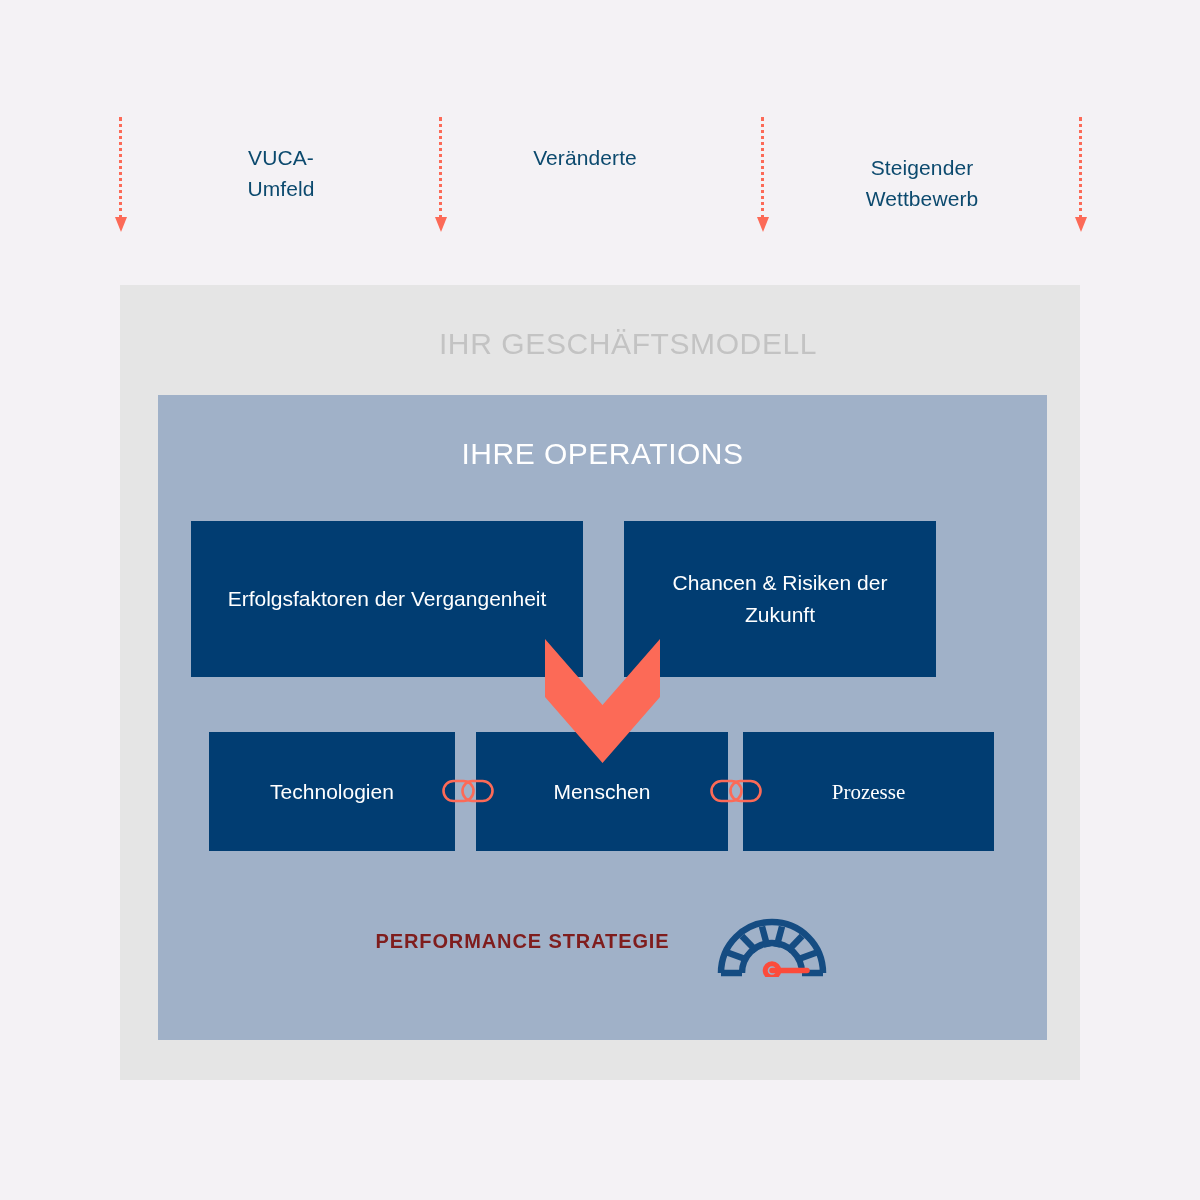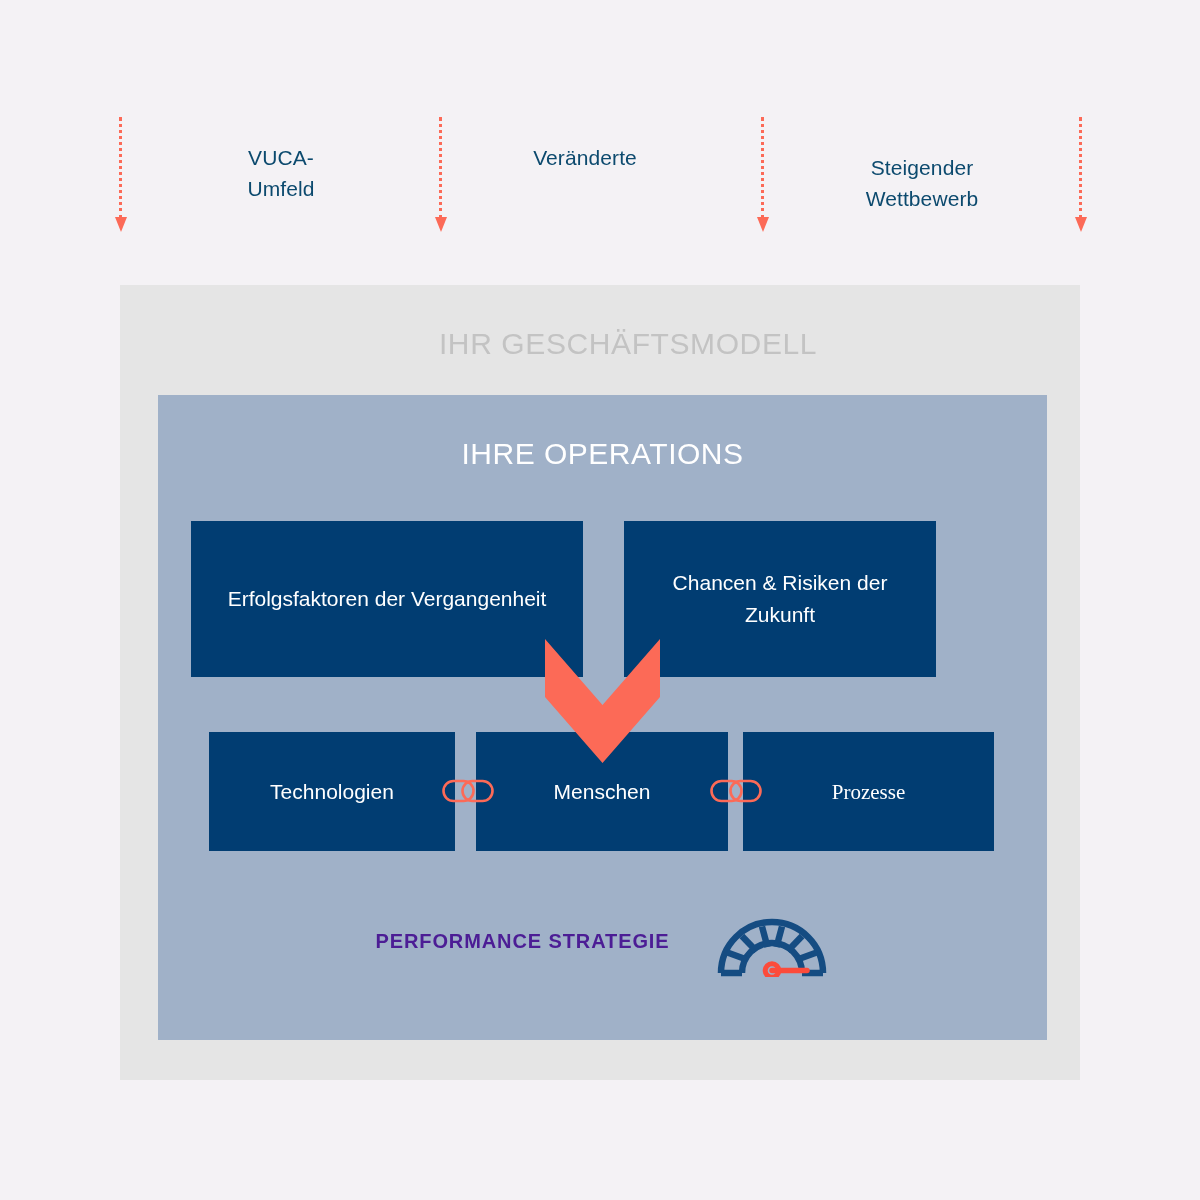--- a/index.html
+++ b/index.html
@@ -147,21 +147,21 @@
   #performance-strategy {
     position: absolute;
     left: 0;
     top: 510px;
     width: 889px;
     display: flex;
     align-items: center;
     justify-content: center;
   }
   #performance-label {
-    color: #4c1d95;
+    color: #7f1d1d;
     font-size: 20px;
     font-weight: 700;
     letter-spacing: 0.9px;
     white-space: nowrap;
   }
   #gauge-icon {
     width: 116px;
     height: 72px;
     margin-left: 44px;
     display: block;

